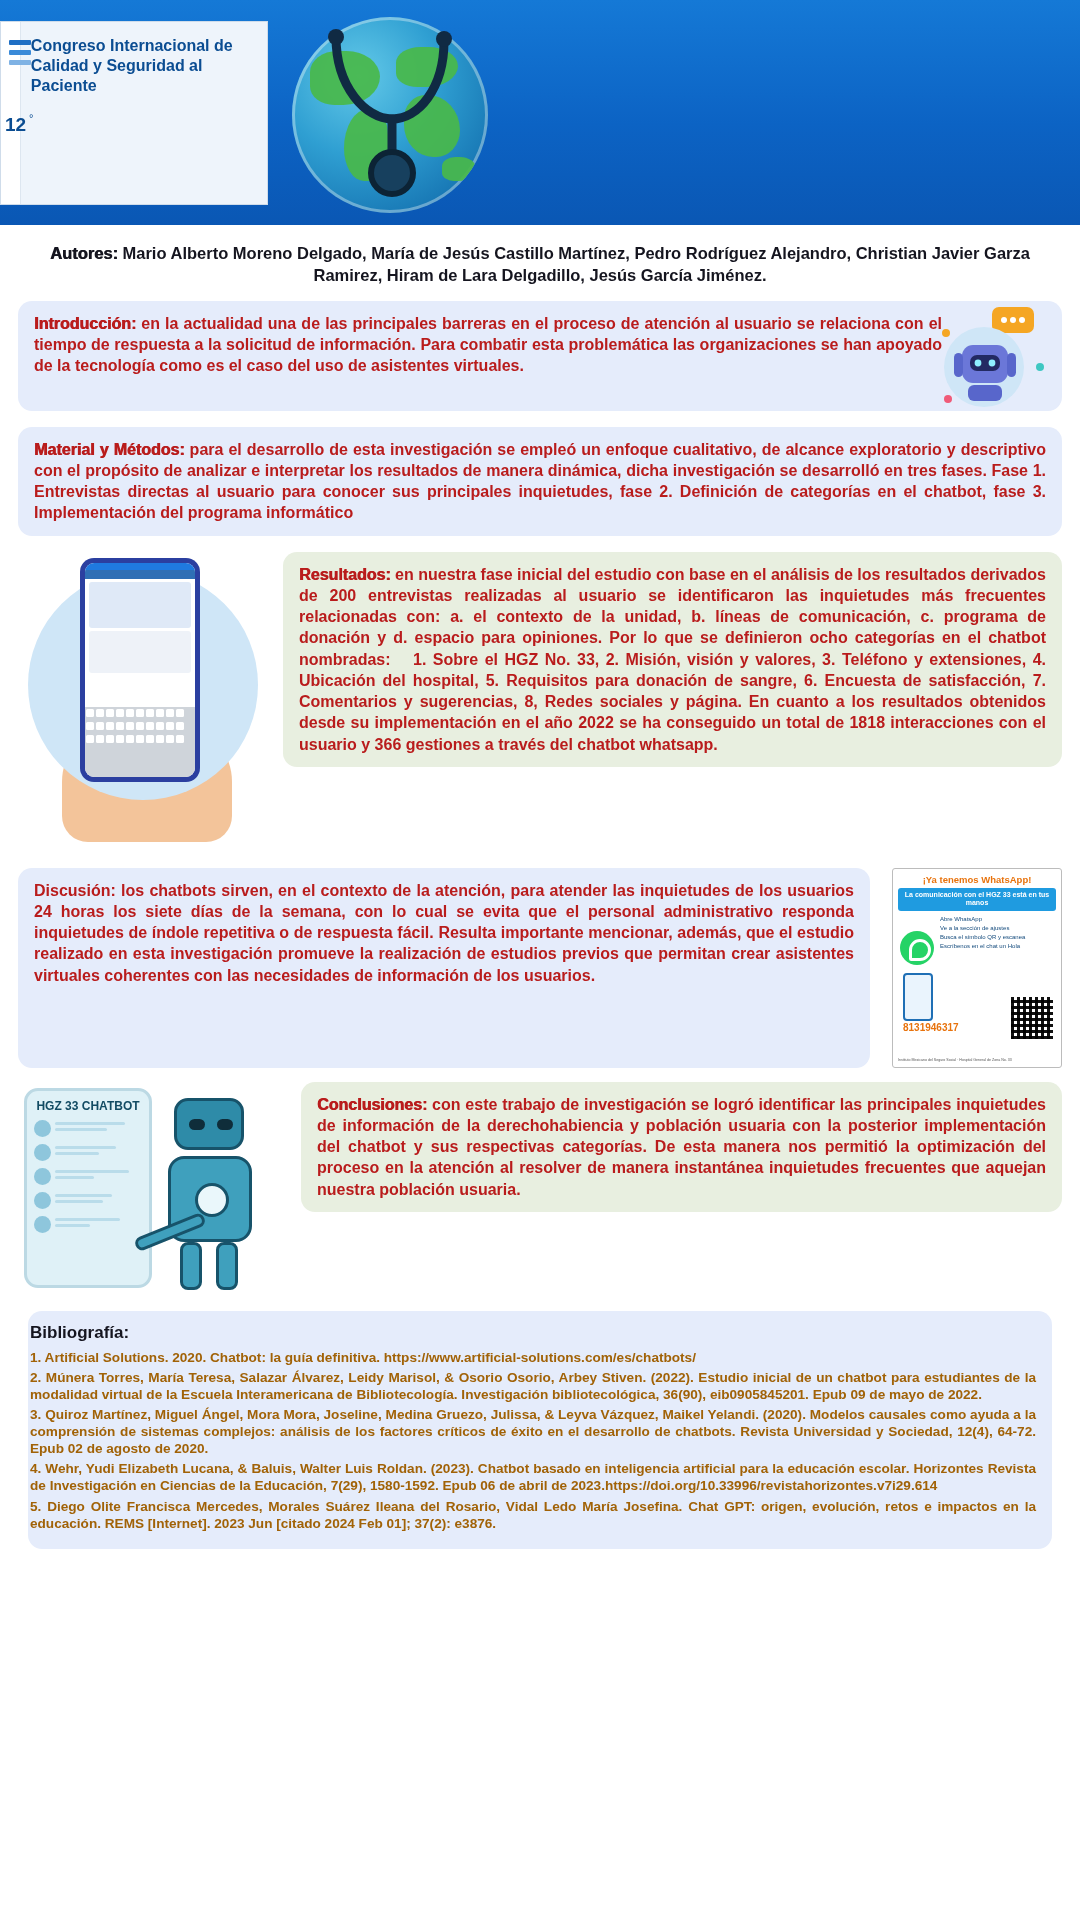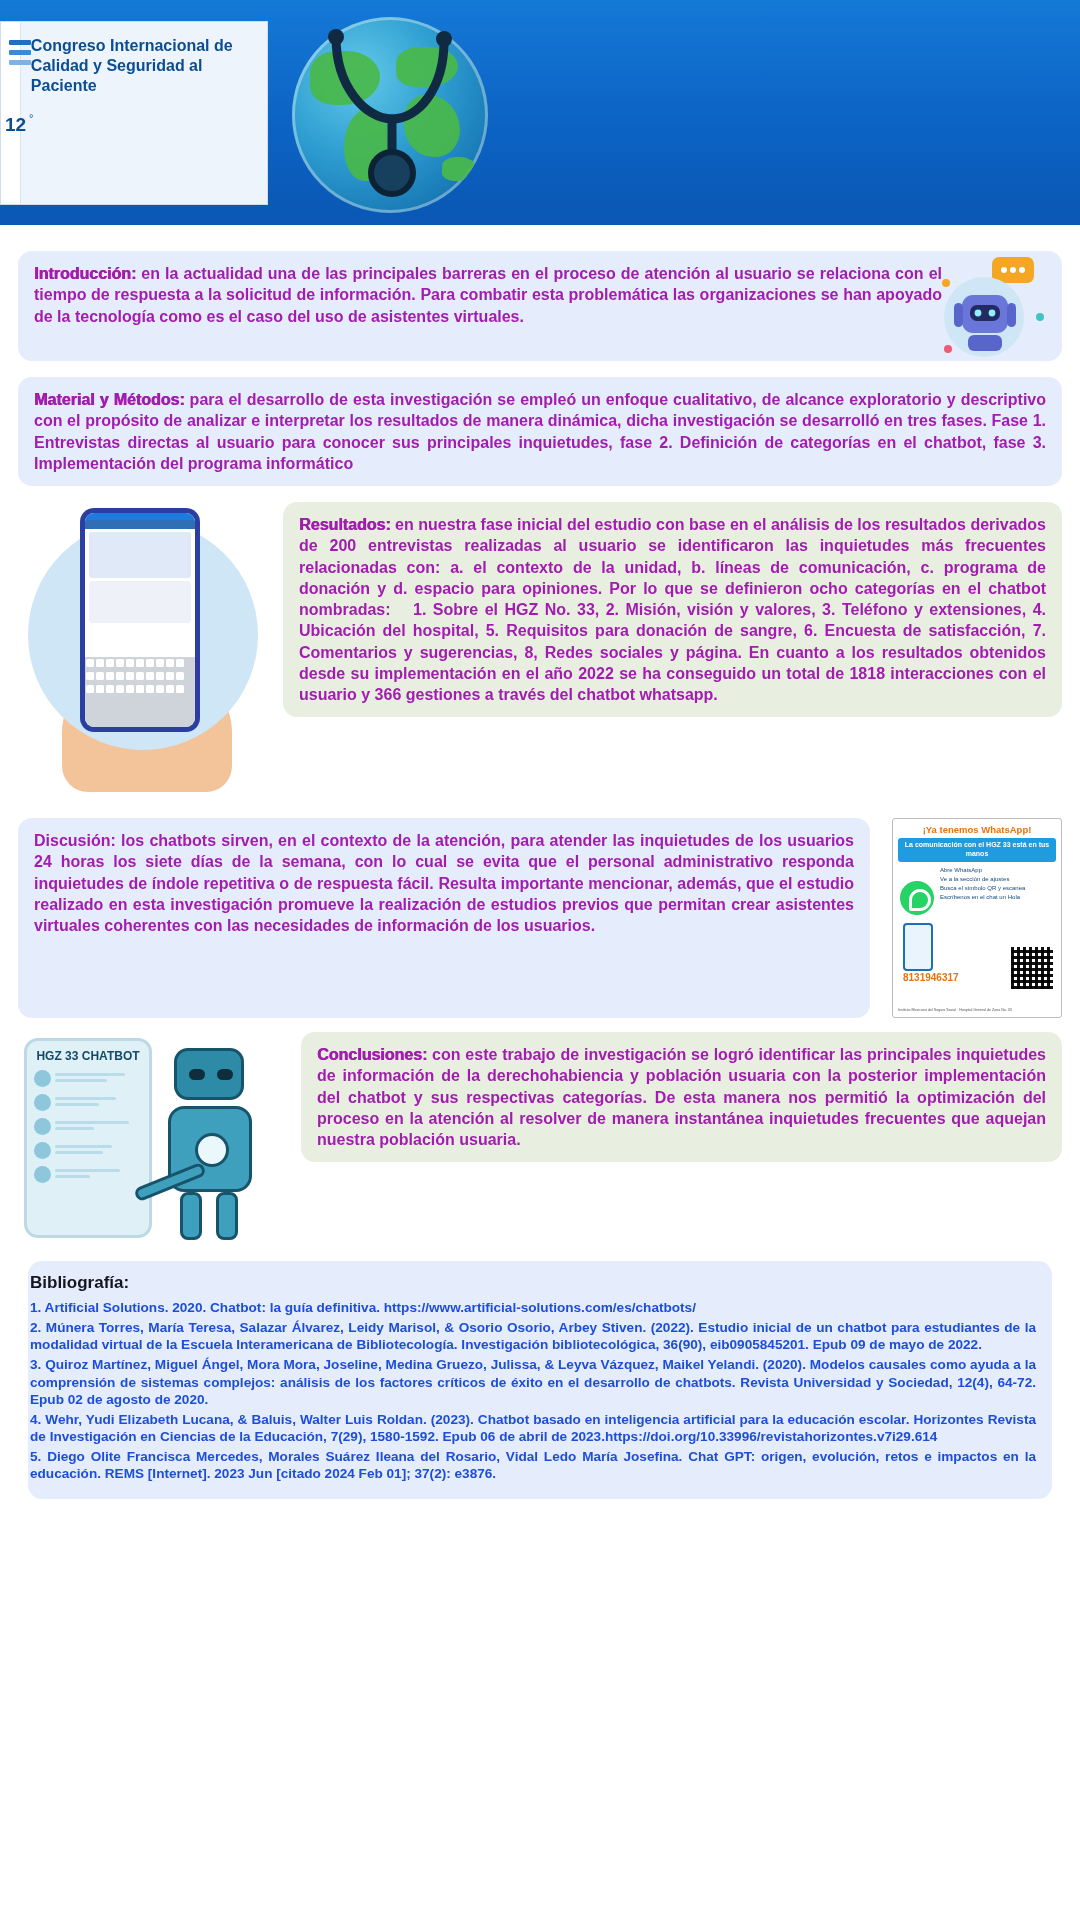--- a/index.html
+++ b/index.html
@@ -146,21 +146,21 @@
     color: #15151f;
   }
 
   .panel {
     border-radius: 14px;
     padding: 12px 16px;
     font-size: 16px;
     line-height: 1.33;
     font-weight: bold;
     text-align: justify;
-    color: #a21caf;
+    color: #b91c1c;
     position: relative;
   }
   .panel .lbl { text-shadow: .7px 0 0 currentColor; }
   .blue { background: #e5ecfb; }
   .green { background: #e8efe0; }
 
   .intro-wrap { margin-top: 14px; display: flex; align-items: flex-start; }
   .intro { flex: 1 1 auto; min-height: 110px; padding-right: 120px; }
   .bot-deco {
     position: absolute;
@@ -341,21 +341,21 @@
     font-size: 17px;
     font-weight: bold;
     color: #15151f;
   }
   .biblio p {
     margin: 0 0 3px 0;
     font-size: 13.6px;
     line-height: 1.26;
     font-weight: bold;
     text-align: justify;
-    color: #1d4ed8;
+    color: #a16207;
   }
 </style>
 </head>
 <body>
 
 <div class="header">
   <div class="header-right">
     <div class="congress-box">
       <div class="congress-bars">
         <span></span>
@@ -378,20 +378,24 @@
       <circle cx="30" cy="10" r="8" fill="#102a43"></circle>
       <circle cx="138" cy="12" r="8" fill="#102a43"></circle>
       <path d="M86 92 L86 128" stroke="#102a43" stroke-width="9" fill="none" stroke-linecap="round"></path>
       <circle cx="86" cy="146" r="21" fill="#17405e" stroke="#0c2335" stroke-width="6"></circle>
     </svg>
   </div>
 </div>
 
 <div class="content">
 
+  <div class="authors">
+    <span class="lbl">Autores:</span>
+    <span>Mario Alberto Moreno Delgado, María de Jesús Castillo Martínez, Pedro Rodríguez Alejandro, Christian Javier Garza Ramirez, Hiram de Lara Delgadillo, Jesús García Jiménez.</span>
+  </div>
 
 
   <div class="intro-wrap">
     <div class="panel blue intro">
       <span class="lbl">Introducción:</span><span> en la actualidad una de las principales barreras en el proceso de atención al usuario se relaciona con el tiempo de respuesta a la solicitud de información. Para combatir esta problemática las organizaciones se han apoyado de la tecnología como es el caso del uso de asistentes virtuales.</span>
       <svg class="bot-deco" viewBox="0 0 120 116">
         <rect x="60" y="4" width="42" height="26" rx="7" fill="#f5a623"></rect>
         <circle cx="72" cy="17" r="3" fill="#fff"></circle>
           <circle cx="81" cy="17" r="3" fill="#fff"></circle>
           <circle cx="90" cy="17" r="3" fill="#fff"></circle>

